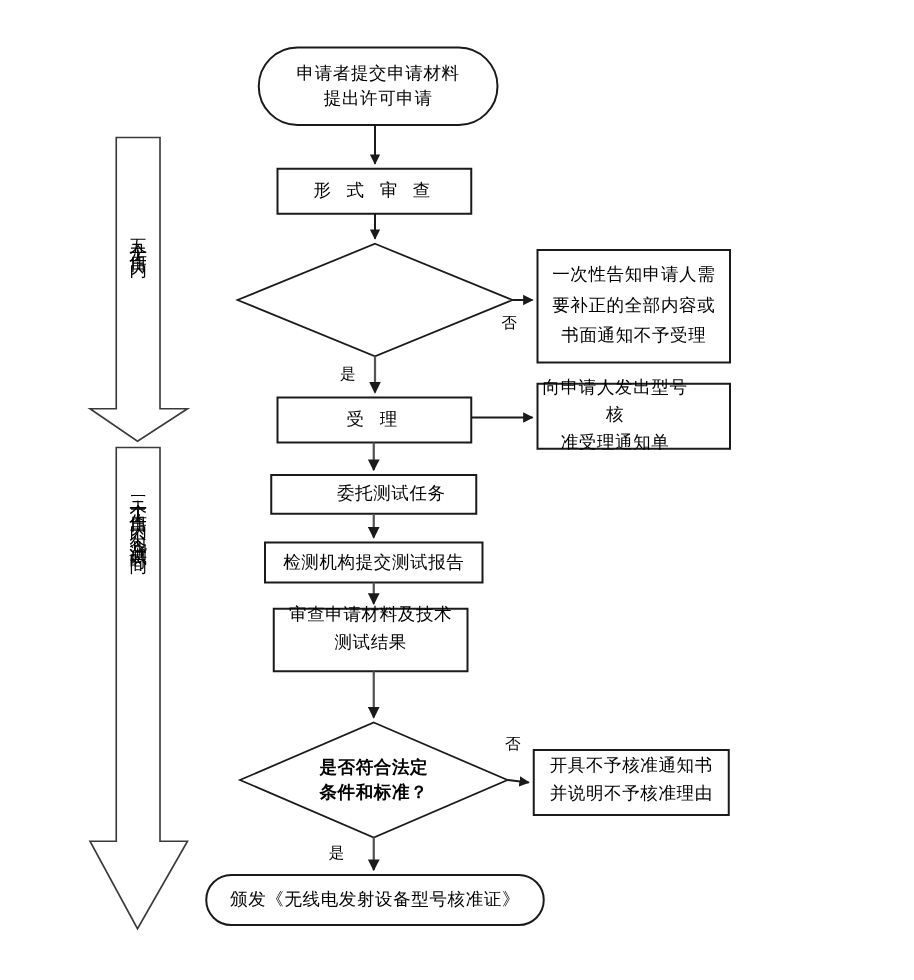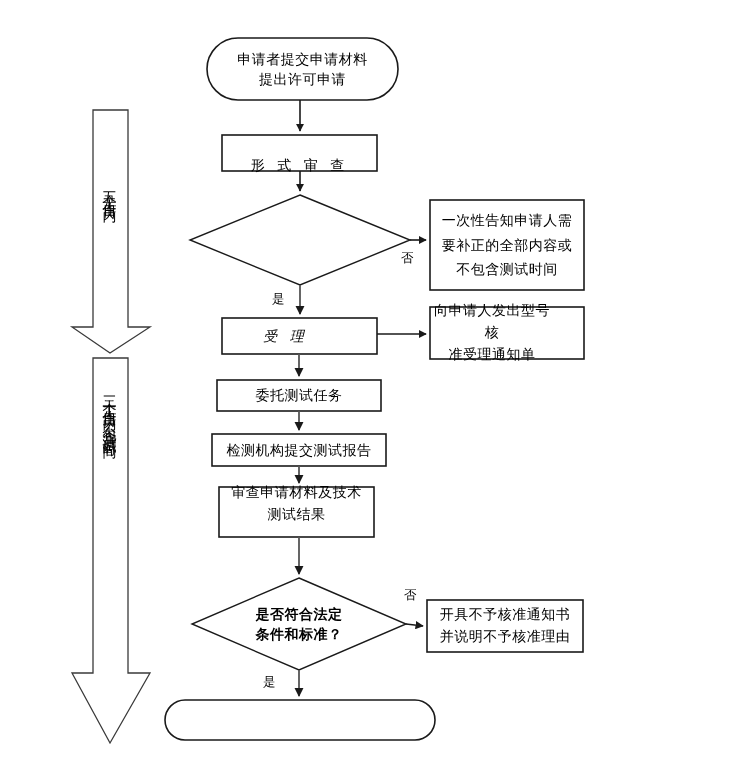--- a/index.html
+++ b/index.html
@@ -123,45 +123,46 @@
     <line x1="299" y1="670" x2="299" y2="696" stroke="#555555" stroke-width="1.8" marker-end="url(#arrow)"></line>
   </svg>
 
   <div class="vlabel" style="left:103px; top:180px; height:140px;">五个工作日内</div>
 
   <div class="vlabel" style="left:103px; top:385px; height:300px;">三十个工作日内（不包含测试时间）</div>
 
   <div class="node-text" style="left:207px; top:38px; width:191px; height:62px;">申请者提交申请材料
 提出许可申请</div>
 
-  <div class="node-text spaced" style="left:222px; top:147px; width:155px; height:36px;">形 式 审 查</div>
+  <div class="node-text spaced" style="left:222px; top:135px; width:155px; height:36px;">形 式 审 查</div>
 
 
   <div class="node-text" style="left:432px; top:200px; width:150px; height:90px; line-height:1.75;">一次性告知申请人需
 要补正的全部内容或
-不包含测试时间</div>
+书面通知不予受理</div>
 
-  <div class="node-text spaced" style="left:208px; top:318px; width:155px; height:36px;font-style:italic;">受 理</div>
+  <div class="node-text spaced" style="left:222px; top:318px; width:155px; height:36px;">受 理</div>
 
   <div class="node-text" style="left:432px; top:307px; width:120px; height:52px; line-height:1.55;">向申请人发出型号核
 准受理通知单</div>
 
-  <div class="node-text" style="left:217px; top:380px; width:164px; height:31px;border-radius:15px;">委托测试任务</div>
+  <div class="node-text" style="left:231px; top:380px; width:164px; height:31px;border-radius:15px;">委托测试任务</div>
 
   <div class="node-text" style="left:212px; top:434px; width:174px; height:32px;text-align:right;">检测机构提交测试报告</div>
 
   <div class="node-text" style="left:219px; top:487px; width:155px; height:34px; line-height:1.55;border-radius:24px;">审查申请材料及技术
 测试结果</div>
 
   <div class="node-text" style="left:224px; top:582px; width:150px; height:84px;font-weight:bold;">是否符合法定
 条件和标准？</div>
 
-  <div class="node-text" style="left:429px; top:600px; width:152px; height:52px; line-height:1.55;">开具不予核准通知书
+  <div class="node-text" style="left:429px; top:600px; width:152px; height:52px; line-height:1.55;font-family:Liberation Mono, monospace;">开具不予核准通知书
 并说明不予核准理由</div>
 
+  <div class="node-text" style="left:165px; top:700px; width:270px; height:40px;">颁发《无线电发射设备型号核准证》</div>
 
   <div class="edge-label" style="left:401px; top:252px;">否</div>
 
   <div class="edge-label" style="left:272px; top:293px;">是</div>
 
   <div class="edge-label" style="left:404px; top:589px;">否</div>
 
   <div class="edge-label" style="left:263px; top:676px;">是</div>
 
 </div>

